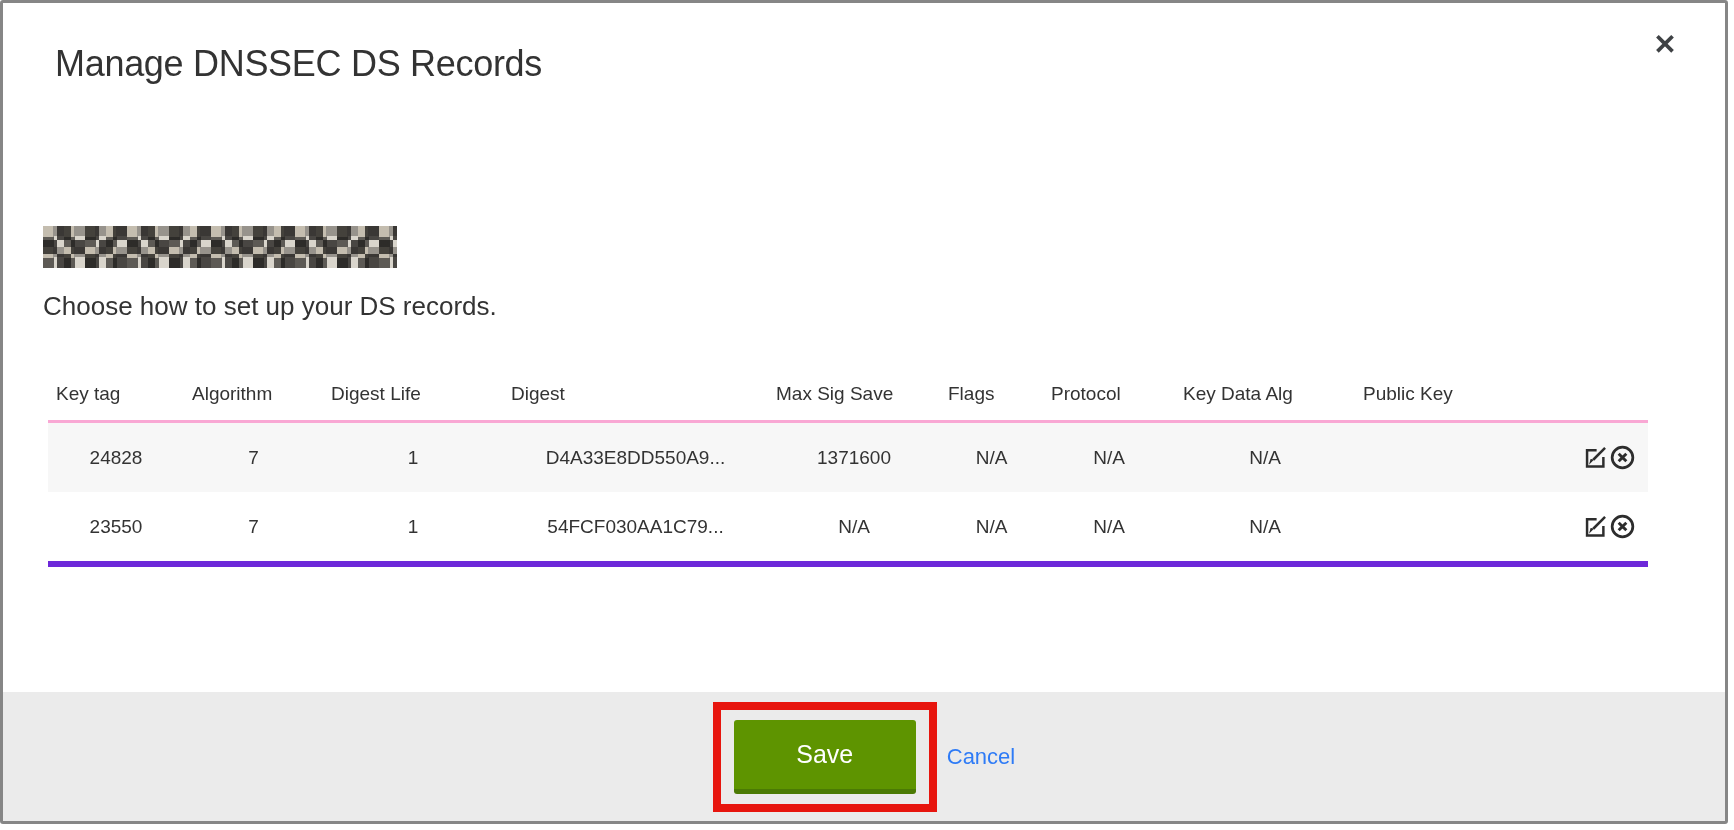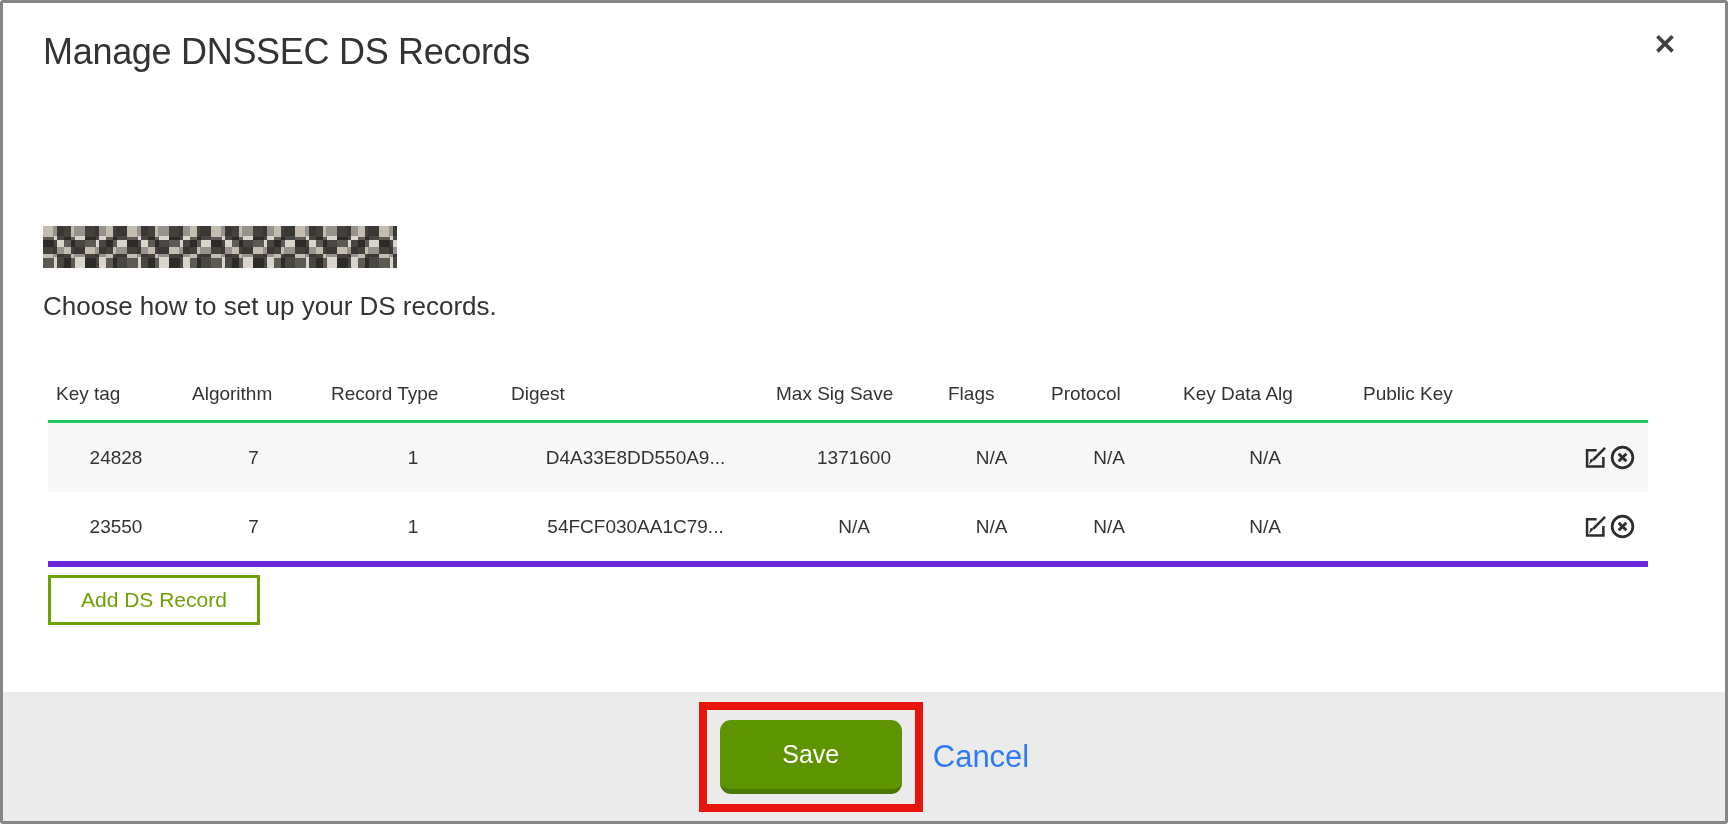--- a/index.html
+++ b/index.html
@@ -10,21 +10,21 @@
   }
   .frame {
     position:relative; box-sizing:border-box;
     width:1728px; height:824px;
     border:3px solid #868686; border-radius:3px;
     background:#ffffff; overflow:hidden;
   }
   .title {
     position:absolute; left:40px; top:28px;
     font-size:36px; font-weight:300; letter-spacing:-0.3px; color:#333;
-    margin:0; white-space:nowrap;
+    margin:12px; white-space:nowrap;
   }
   .close-btn {
     position:absolute; right:46px; top:28px; width:28px; height:28px;
     font-size:28px; font-weight:700; line-height:28px; text-align:center;
     color:#3f4245; cursor:pointer; user-select:none;
   }
   .redacted {
     position:absolute; left:40px; top:223px; width:354px; height:42px;
     background:
       repeating-conic-gradient(rgba(32,30,28,.78) 0% 25%, rgba(0,0,0,0) 25% 50%) 0 0 / 28px 28px,
@@ -33,21 +33,21 @@
   }
   .intro {
     position:absolute; left:40px; top:288px; margin:0;
     font-size:26px; color:#333;
   }
   .table-wrap { position:absolute; left:45px; top:370px; width:1600px; }
   table { width:100%; border-collapse:collapse; table-layout:fixed; font-size:19px; color:#333; }
   thead th {
     text-align:left; font-weight:400; font-size:19px;
     padding:10px 8px 15px 8px;
-    border-bottom:3px solid #22c55e;
+    border-bottom:3px solid #f9a8d4;
     white-space:nowrap; overflow:hidden;
   }
   tbody td {
     padding:0 8px; height:69px; vertical-align:middle;
     white-space:nowrap; overflow:hidden;text-align:center;
   }
   tr.stripe { background:#f7f7f7; }
   tbody tr.last td { border-bottom:6px solid #6d28d9; }
   td.actions { text-align:right; padding-right:12px; }
   .icon-btn { display:inline-block; vertical-align:middle; cursor:pointer; line-height:0; }
@@ -63,25 +63,25 @@
     display:flex; align-items:center; justify-content:center;
   }
   .red-box {
     border:8px solid #e7150e; padding:10px 13px;
     display:flex; align-items:center; justify-content:center;
     background:transparent;
   }
   .save-btn {
     width:182px; height:74px;
     background:#5e9400; color:#ffffff;
-    border:none; border-bottom:5px solid #4b7a04; border-radius:11px;
+    border:none; border-bottom:5px solid #4b7a04; border-radius:3px;
     font-size:25px; font-family:inherit; cursor:pointer;
   }
   .cancel-link {
-    margin-left:10px; color:#2e7bf6; font-size:31px;
+    margin-left:10px; color:#2e7bf6; font-size:22px;
     text-decoration:none; cursor:pointer;
   }
 </style>
 </head>
 <body>
 
 <div class="frame">
 
   <h1 class="title">Manage DNSSEC DS Records</h1>
 
@@ -102,21 +102,21 @@
           <col style="width:103px">
         <col style="width:132px">
           <col style="width:180px">
           <col style="width:150px">
         <col style="width:143px">
       </colgroup>
       <thead>
         <tr>
           <th>Key tag</th>
           <th>Algorithm</th>
-          <th>Record Type</th>
+          <th>Digest Life</th>
           <th>Digest</th>
           <th>Max Sig Save</th>
           <th>Flags</th>
           <th>Protocol</th>
           <th>Key Data Alg</th>
           <th>Public Key</th>
           <th></th>
         </tr>
       </thead>
       <tbody>
@@ -167,21 +167,20 @@
                 <circle cx="12" cy="12" r="9.2"></circle>
                 <path d="M8.6 8.6 L15.4 15.4 M15.4 8.6 L8.6 15.4" stroke-width="2.6"></path>
               </svg>
             </span>
           </td>
         </tr>
       </tbody>
     </table>
   </div>
 
-  <button class="add-btn">Add DS Record</button>
 
   <div class="footer">
     <div class="red-box">
       <button class="save-btn">Save</button>
     </div>
     <a class="cancel-link">Cancel</a>
   </div>
 
 </div>
 

